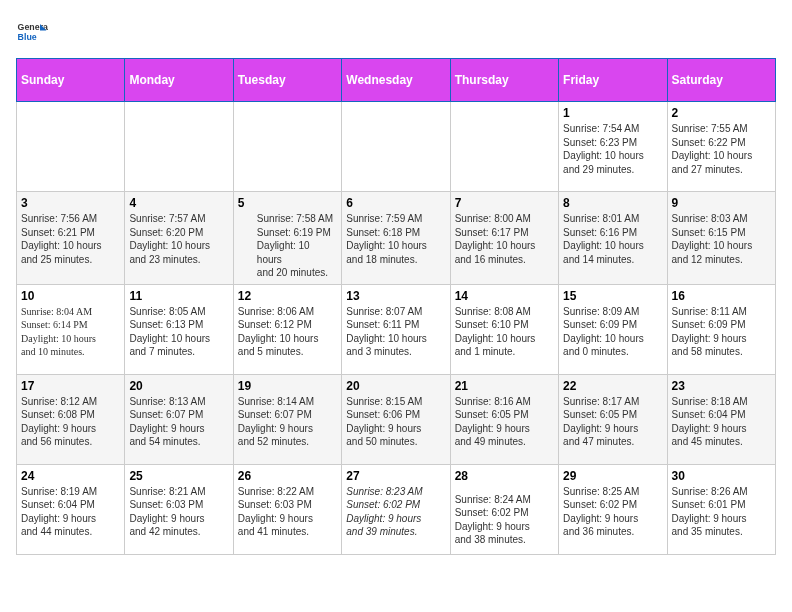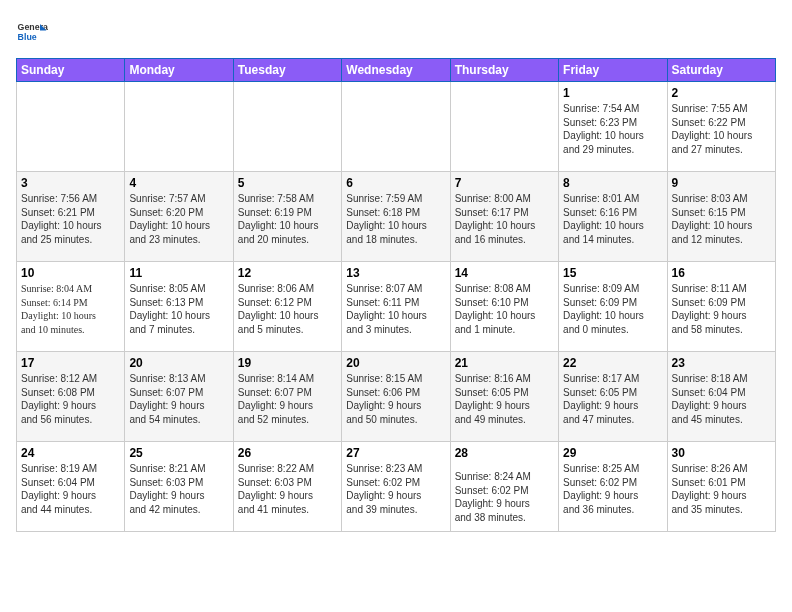--- a/index.html
+++ b/index.html
@@ -36,23 +36,23 @@
     .subtitle {
       font-size: 14px;
       color: #555;
     }
     .calendar {
       width: 100%;
       border-collapse: collapse;
       font-size: 11px;
     }
     .calendar thead th {
-      background-color: #8b5cf6;
+      background-color: #d946ef;
       color: #fff;
-      padding: 4px 4px;
+      padding: 14px 4px;
       text-align: left;
       font-size: 12px;
       font-weight: bold;
       border: 1px solid #1565c0;
     }
     .calendar tbody td {
       border: 1px solid #ccc;
       vertical-align: top;
       padding: 4px 4px;
       width: 108px;
@@ -138,21 +138,21 @@
         </td>
         <td>
           <span class="day-number">4</span>
           <div class="day-info" style="white-space: pre-line;">Sunrise: 7:57 AM
 Sunset: 6:20 PM
 Daylight: 10 hours
 and 23 minutes.</div>
         </td>
         <td>
           <span class="day-number">5</span>
-          <div class="day-info" style="white-space: pre-line;">Sunrise: 7:58 AM
+          <div class="day-info" style="white-space: pre-line; margin-left: 19px;">Sunrise: 7:58 AM
 Sunset: 6:19 PM
 Daylight: 10 hours
 and 20 minutes.</div>
         </td>
         <td>
           <span class="day-number">6</span>
           <div class="day-info" style="white-space: pre-line;">Sunrise: 7:59 AM
 Sunset: 6:18 PM
 Daylight: 10 hours
 and 18 minutes.</div>
@@ -298,21 +298,21 @@
         </td>
         <td>
           <span class="day-number">26</span>
           <div class="day-info" style="white-space: pre-line;">Sunrise: 8:22 AM
 Sunset: 6:03 PM
 Daylight: 9 hours
 and 41 minutes.</div>
         </td>
         <td>
           <span class="day-number">27</span>
-          <div class="day-info" style="white-space: pre-line;">Sunrise: 8:23 AM
+          <div class="day-info" style="white-space: pre-line; font-style: italic;">Sunrise: 8:23 AM
 Sunset: 6:02 PM
 Daylight: 9 hours
 and 39 minutes.</div>
         </td>
         <td>
           <span class="day-number">28</span>
           <div class="day-info" style="white-space: pre-line; margin-top: 10px;">Sunrise: 8:24 AM
 Sunset: 6:02 PM
 Daylight: 9 hours
 and 38 minutes.</div>

